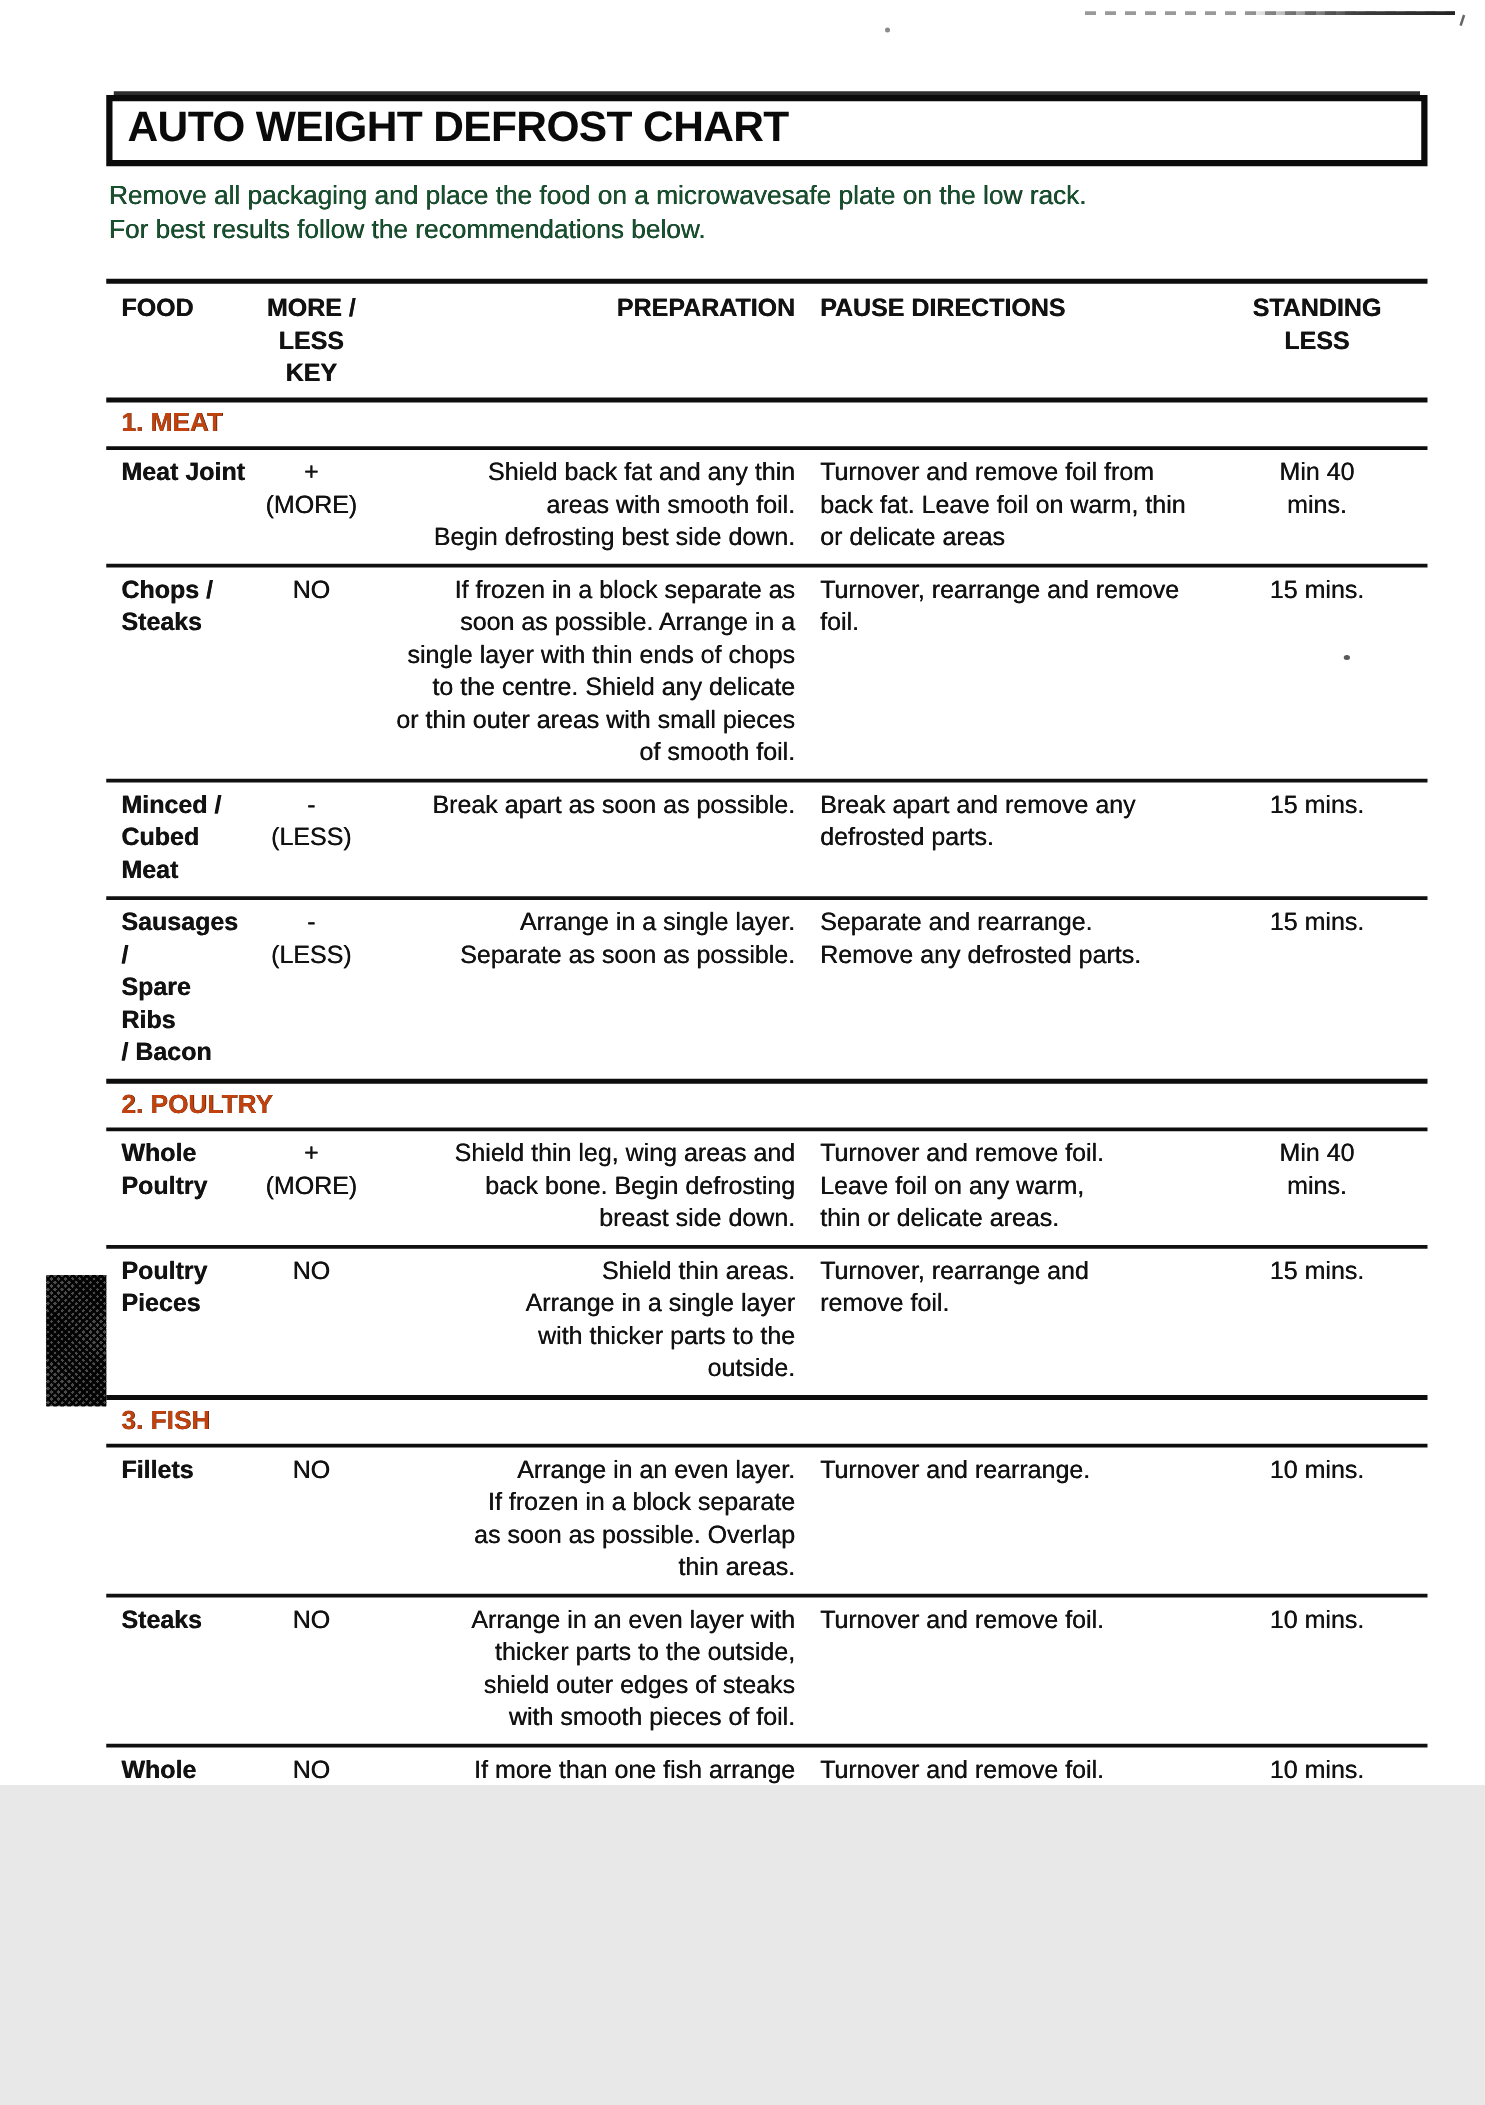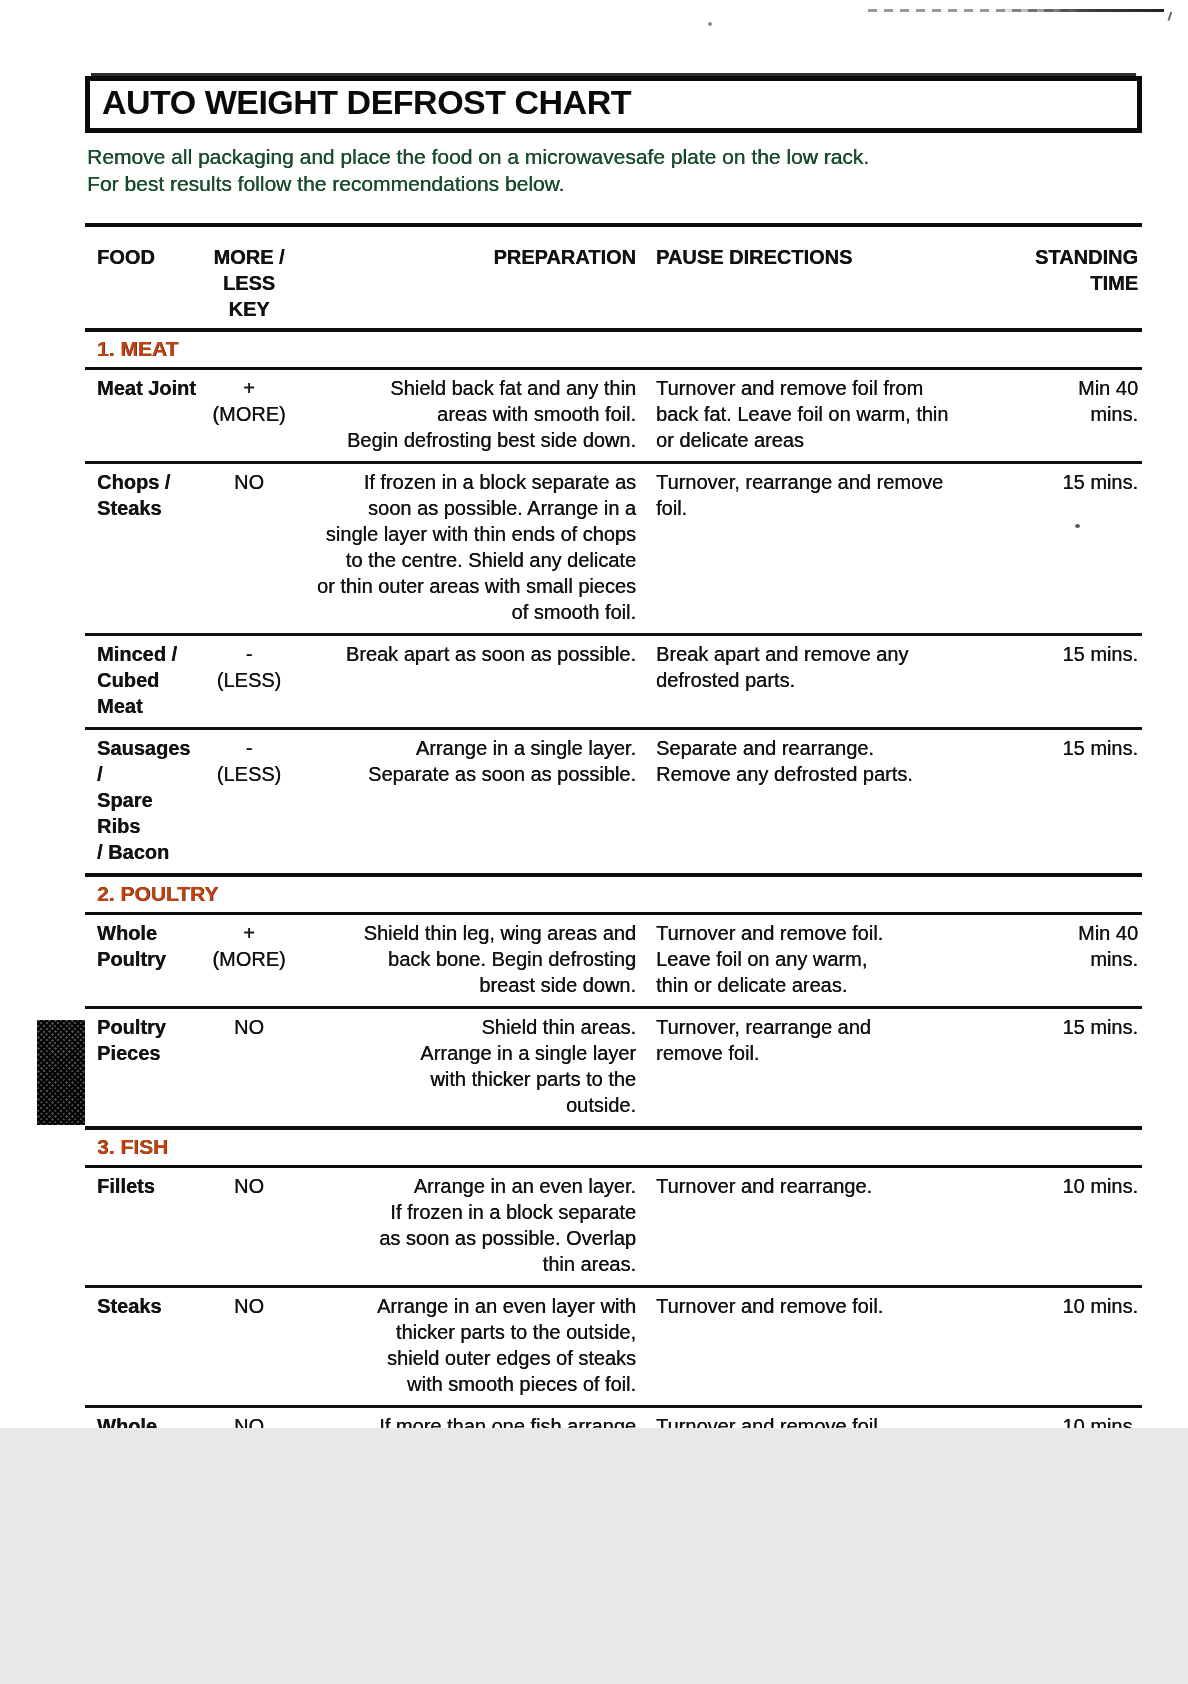--- a/index.html
+++ b/index.html
@@ -51,26 +51,26 @@
   }
 
   .chart{margin-top:26px;border-bottom:4px solid #0d0d0d;}
   .grid{display:grid;grid-template-columns:118px 92px 345px 325px 177px;}
   .c{
     font-size:20px;line-height:26px;white-space:pre-line;
     padding:5px 4px 8px 4px;color:#121212;
     text-shadow:0.3px 0 0 #121212;
   }
   .thead{border-top:4px solid #0d0d0d;border-bottom:4px solid #0d0d0d;}
-  .thead .c{font-weight:700;padding-top:17px;padding-bottom:6px;}
+  .thead .c{font-weight:700;padding-top:7px;padding-bottom:6px;}
   .c-food{padding-left:12px;}
   .c-key{text-align:center;}
   .c-prep{padding-left:20px;text-align:right;}
   .c-pause{padding-left:16px;}
-  .c-stand{text-align:right;}
+  .c-stand{text-align:center;}
   .food{font-weight:700;}
   .section-row{
     font-size:21px;font-weight:700;color:#c2410c;
     padding:5px 0 6px 12px;border-bottom:3px solid #0d0d0d;
     text-shadow:0.3px 0 0 #0e0e0e;
   }
   .section-row.thick-top{border-top:4px solid #0d0d0d;}
   .row + .row{border-top:3px solid #111;}
   .pageno{
     margin-top:52px;text-align:center;font-size:27px;font-weight:700;color:#0a0a0a;
@@ -94,21 +94,21 @@
     </div>
 
     <p class="intro"><span>Remove all packaging and place the food on a microwavesafe plate on the low rack.</span><br><span>For best results follow the recommendations below.</span></p>
 
     <div class="chart">
       <div class="grid thead">
         <div class="c c-food">FOOD</div>
         <div class="c c-key"><span>MORE / LESS</span><br><span>KEY</span></div>
         <div class="c c-prep">PREPARATION</div>
         <div class="c c-pause">PAUSE DIRECTIONS</div>
-        <div class="c c-stand"><span>STANDING</span><br><span>TIME</span></div>
+        <div class="c c-stand"><span>STANDING</span><br><span>LESS</span></div>
       </div>
       <div id="tbody">
           <div class="section-row">1. MEAT</div>
           <div class="grid row">
             <div class="c c-food food">Meat Joint</div>
             <div class="c c-key">+
 (MORE)</div>
             <div class="c c-prep">Shield back fat and any thin
 areas with smooth foil.
 Begin defrosting best side down.</div>

